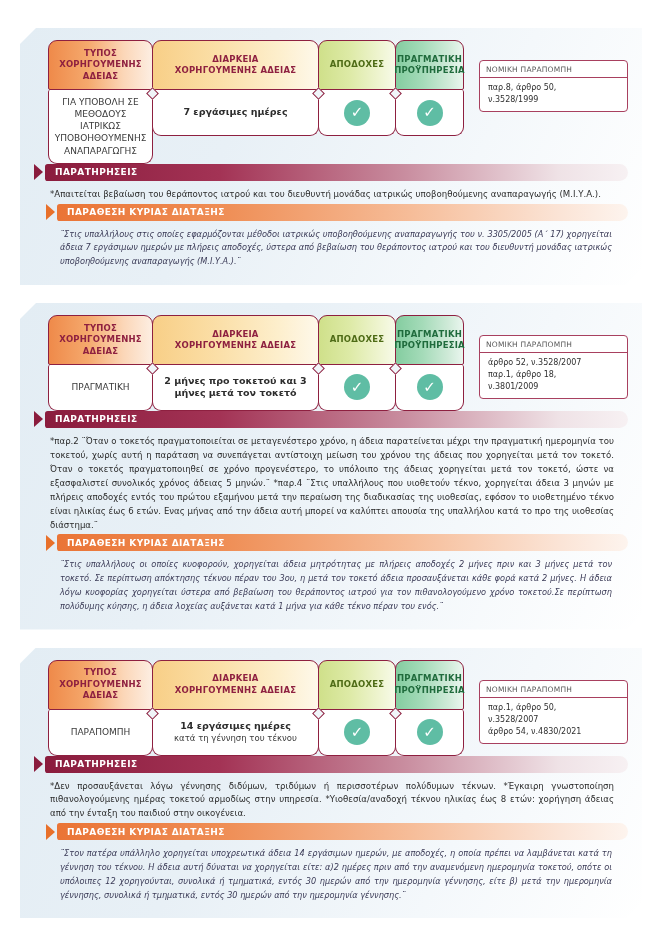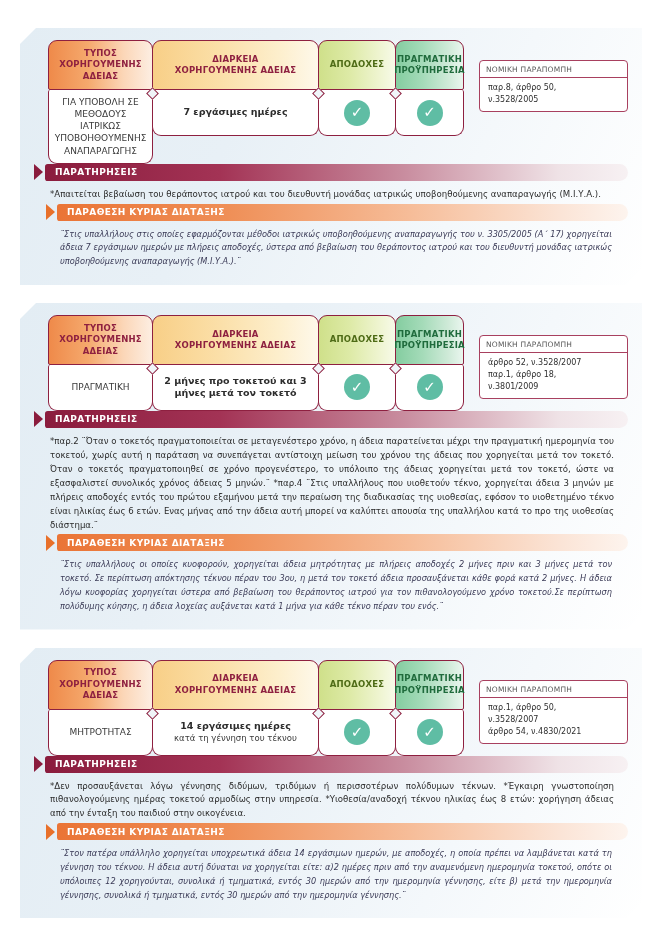--- a/index.html
+++ b/index.html
@@ -231,21 +231,21 @@
           <div class="head h-serv" style="white-space: pre-line;">ΠΡΑΓΜΑΤΙΚΗ
 ΠΡΟΫΠΗΡΕΣΙΑ</div>
           <div class="cell">
             <div class="check">✓</div>
           </div>
         </div>
       </div>
       <div class="legal">
         <div class="lg-head">ΝΟΜΙΚΗ ΠΑΡΑΠΟΜΠΗ</div>
         <div class="lg-body" style="white-space: pre-line;">παρ.8, άρθρο 50,
-ν.3528/2005</div>
+ν.3528/1999</div>
       </div>
     </div>
 
     <div class="bar obs">
       <span class="arrow"></span>
       <span class="label">ΠΑΡΑΤΗΡΗΣΕΙΣ</span>
     </div>
     <div class="obs-text">*Απαιτείται βεβαίωση του θεράποντος ιατρού και του διευθυντή μονάδας ιατρικώς υποβοηθούμενης αναπαραγωγής (Μ.Ι.Υ.Α.).</div>
 
     <div class="bar cit">
@@ -308,21 +308,21 @@
     <div class="cit-text">¨Στις υπαλλήλους οι οποίες κυοφορούν, χορηγείται άδεια μητρότητας με πλήρεις αποδοχές 2 μήνες πριν και 3 μήνες μετά τον τοκετό. Σε περίπτωση απόκτησης τέκνου  πέραν του 3ου, η μετά τον τοκετό άδεια προσαυξάνεται κάθε φορά κατά 2 μήνες. Η άδεια λόγω κυοφορίας χορηγείται ύστερα από βεβαίωση του θεράποντος ιατρού για τον πιθανολογούμενο χρόνο τοκετού.Σε περίπτωση πολύδυμης κύησης, η άδεια λοχείας αυξάνεται κατά 1 μήνα για κάθε τέκνο πέραν του ενός.¨</div>
   </div>
 
   <div class="card">
     <div class="tabs-wrap">
       <div class="tabtable">
         <div class="col c1">
           <div class="head h-type" style="white-space: pre-line;">ΤΥΠΟΣ
 ΧΟΡΗΓΟΥΜΕΝΗΣ
 ΑΔΕΙΑΣ</div>
-          <div class="cell">ΜΗΤΡΟΤΗΤΑΣ</div>
+          <div class="cell">ΠΑΡΑΠΟΜΠΗ</div>
         </div>
         <div class="col c2">
           <div class="head h-dur" style="white-space: pre-line;">ΔΙΑΡΚΕΙΑ
 ΧΟΡΗΓΟΥΜΕΝΗΣ ΑΔΕΙΑΣ</div>
           <div class="cell">
             <div>
               <div class="cell-strong">14 εργάσιμες ημέρες</div>
               <div class="cell-sub">κατά τη γέννηση του τέκνου</div>
             </div>
           </div>

